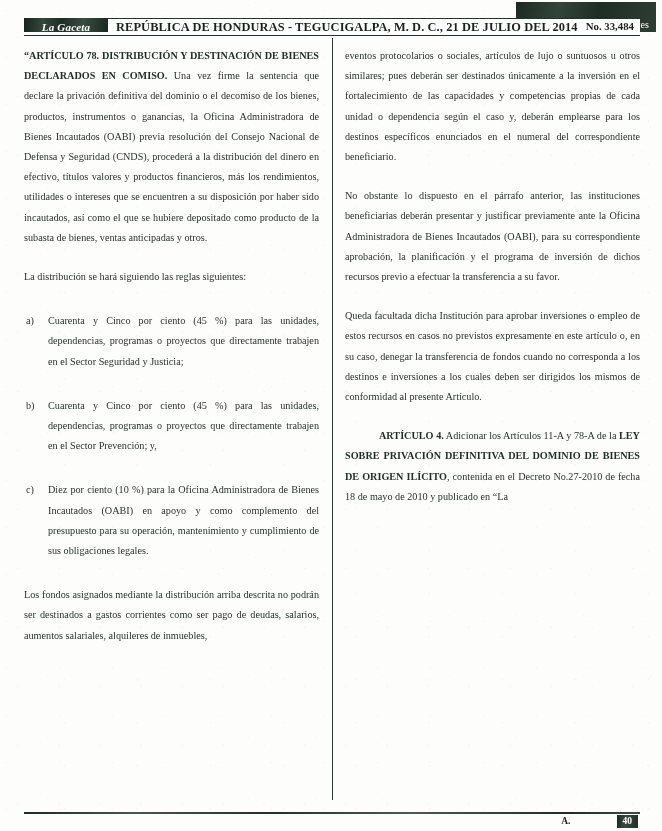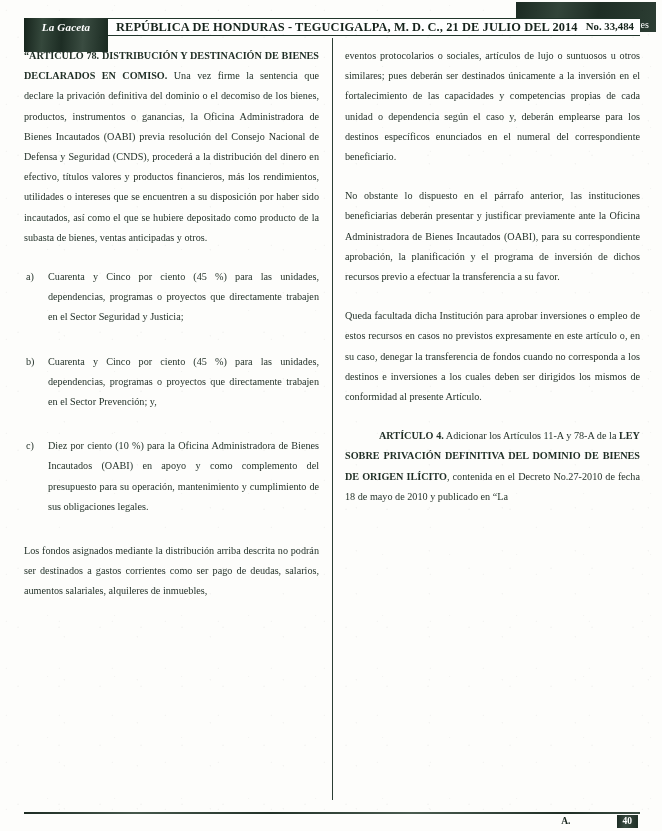--- a/index.html
+++ b/index.html
@@ -61,21 +61,21 @@
     border-bottom: 1.6px solid #20352a;
     box-sizing: border-box;
     background: #ffffff;
   }
 
   .gaceta-badge {
     position: absolute;
     left: 24px;
     top: 18px;
     width: 84px;
-    height: 34px;
+    height: 14px;
     background: #24362c;
     background-image: linear-gradient(93deg,#16241c 0%,#35483c 22%,#1d2d24 45%,#3a4c41 70%,#1a2a21 100%);
     color: #ffffff;
     font-size: 11px;
     font-weight: bold;
     font-style: italic;
     line-height: 18px;
     text-align: center;
     box-sizing: border-box;
     font-family: "Liberation Serif", serif;
@@ -232,20 +232,21 @@
 
     <div class="divider"></div>
 
     <div class="col col-left">
 
 
       <p class="para">
         <span class="b">“ARTÍCULO 78. DISTRIBUCIÓN Y DESTINACIÓN DE BIENES DECLARADOS EN COMISO.</span><span> Una vez firme la sentencia que declare la privación definitiva del dominio o el decomiso de los bienes, productos, instrumentos o ganancias, la Oficina Administradora de Bienes Incautados (OABI) previa resolución del Consejo Nacional de Defensa y Seguridad (CNDS), procederá a la distribución del dinero en efectivo, títulos valores y productos financieros, más los rendimientos, utilidades o intereses que se encuentren a su disposición por haber sido incautados, así como el que se hubiere depositado como producto de la subasta de bienes, ventas anticipadas y otros.</span>
       </p>
 
+      <p class="para loose">La distribución se hará siguiendo las reglas siguientes:</p>
 
       <div class="listitem">
         <span class="marker">a)</span>
         <span>Cuarenta y Cinco por ciento (45 %) para las unidades, dependencias, programas o proyectos que directamente trabajen en el Sector Seguridad y Justicia;</span>
       </div>
 
       <div class="listitem">
         <span class="marker">b)</span>
         <span>Cuarenta y Cinco por ciento (45 %) para las unidades, dependencias, programas o proyectos que directamente trabajen en el Sector Prevención; y,</span>
       </div>

